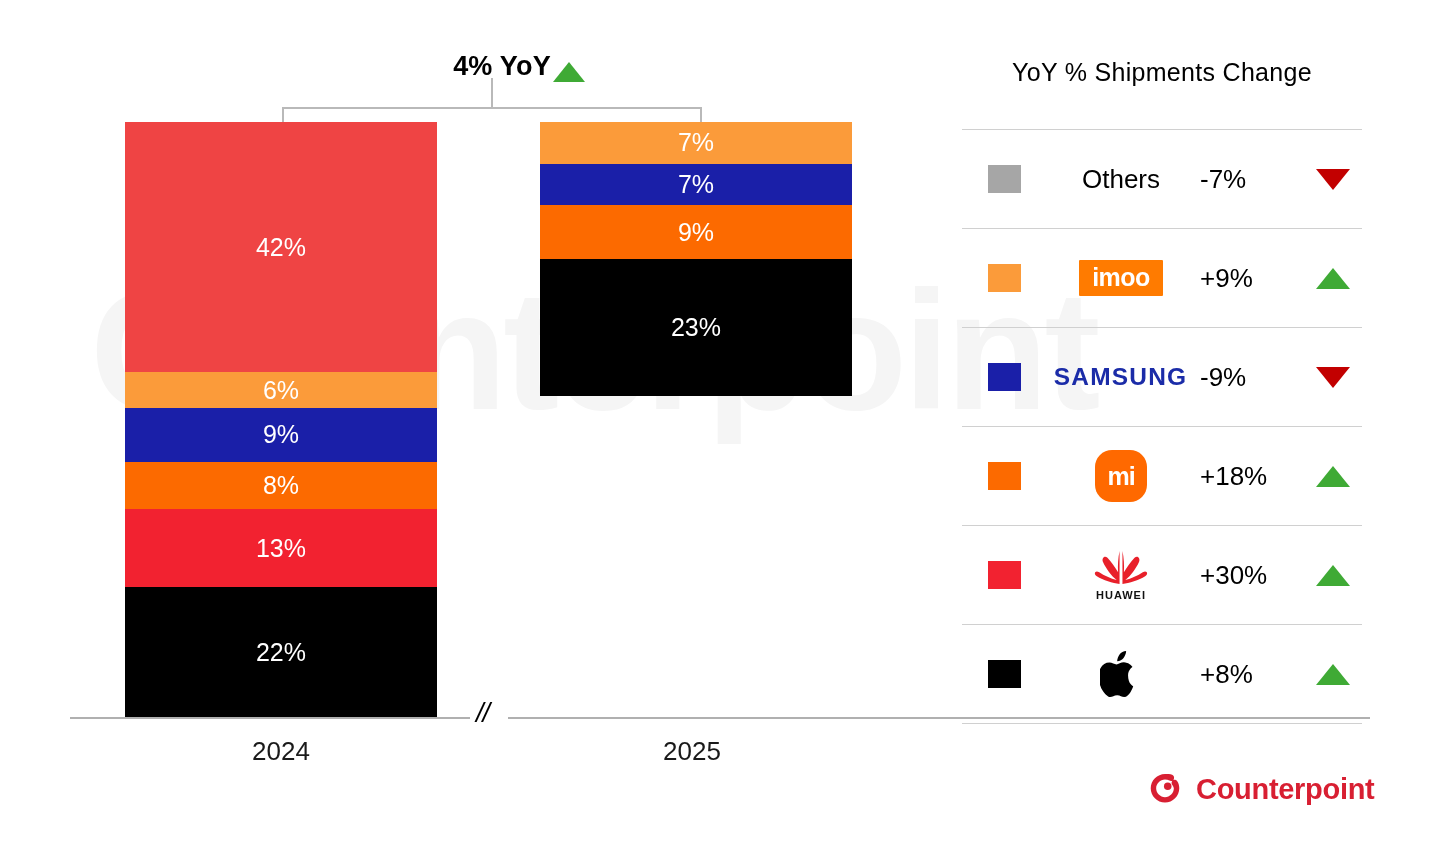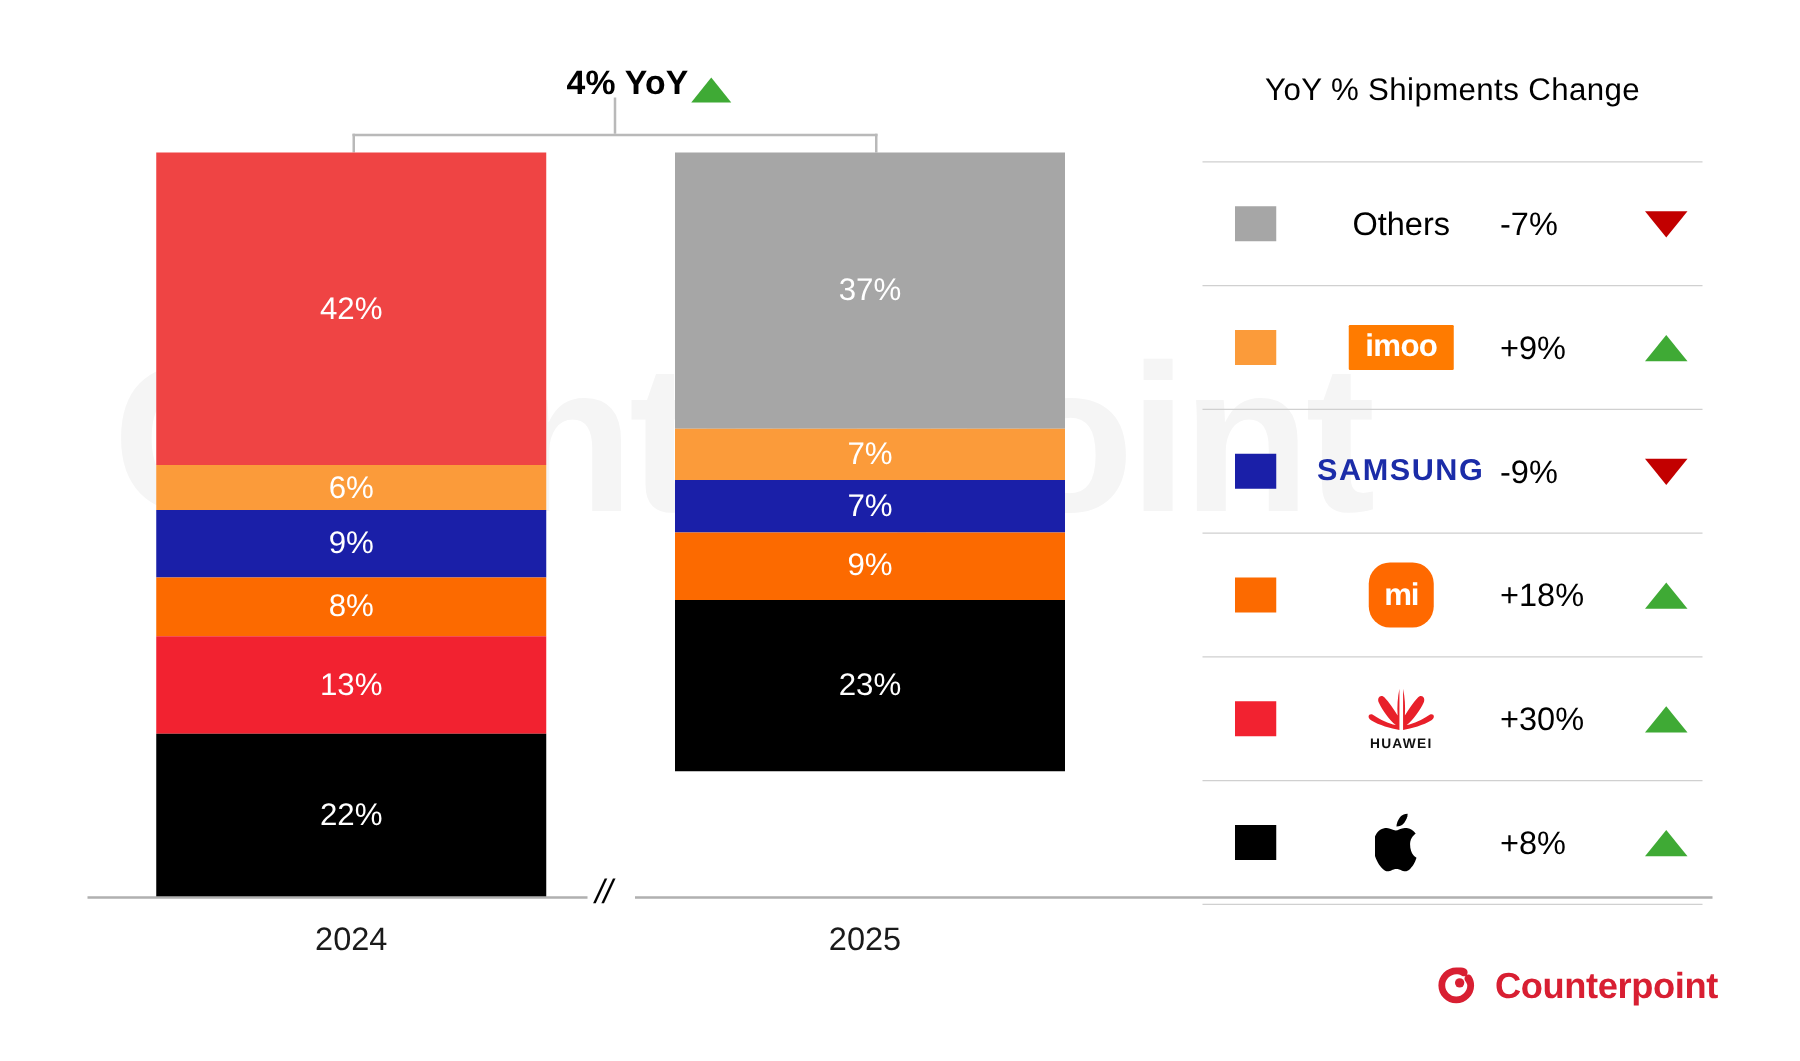--- a/index.html
+++ b/index.html
@@ -150,23 +150,20 @@
         <span>8%</span>
       </div>
       <div class="seg" style="background: rgb(242, 34, 48); height: 77.48px;">
         <span>13%</span>
       </div>
       <div class="seg" style="background: rgb(0, 0, 0); height: 131.12px;">
         <span>22%</span>
       </div>
     </div>
   <div class="bar y2025" id="bar-2025">
-      <div class="seg" style="background: rgb(166, 166, 166); height: 220.52px;">
-        <span>37%</span>
-      </div>
       <div class="seg" style="background: rgb(251, 155, 58); height: 41.72px;">
         <span>7%</span>
       </div>
       <div class="seg" style="background: rgb(26, 31, 168); height: 41.72px;">
         <span>7%</span>
       </div>
       <div class="seg" style="background: rgb(252, 106, 0); height: 53.64px;">
         <span>9%</span>
       </div>
       <div class="seg" style="background: rgb(0, 0, 0); height: 137.08px;">

